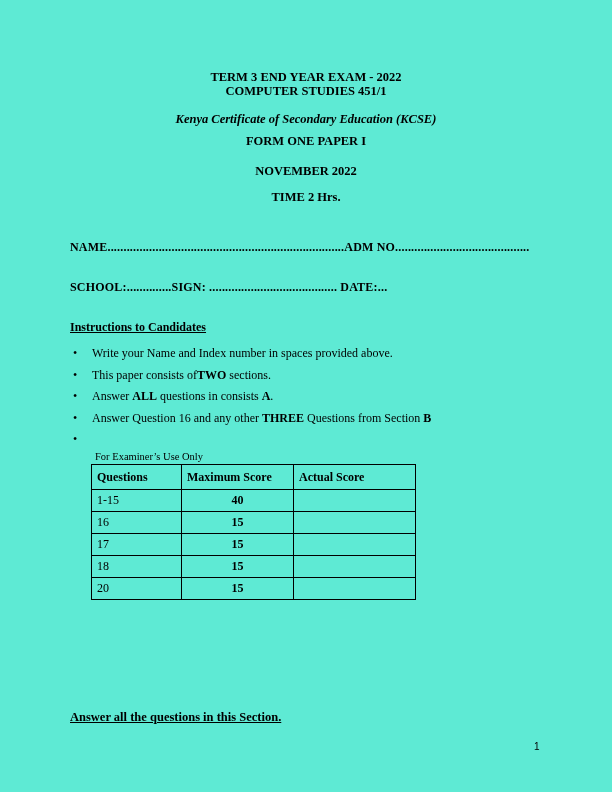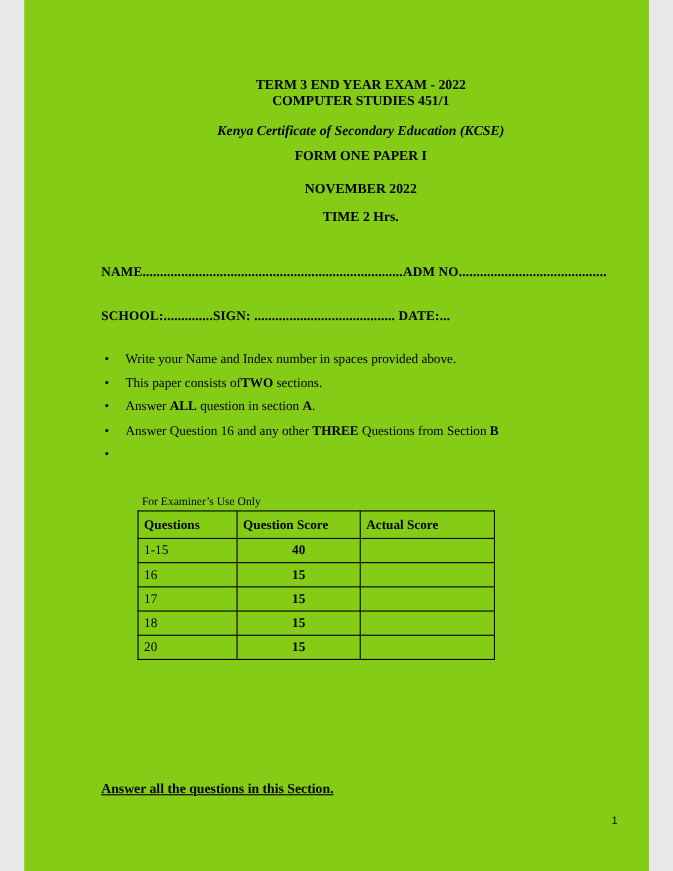--- a/index.html
+++ b/index.html
@@ -1,20 +1,20 @@
 <!DOCTYPE html>
 <html><head>
 <meta charset="utf-8">
 <style>
   html,body{margin:0;padding:0;background:#e8e8e8;}
   .page{
     position:relative;
-    width:568px;height:792px;
+    width:612px;height:792px;
     margin:0 auto;
-    background:#84cc16;
+    background:#5eead4;
     color:#000;
     font-family:"Liberation Serif", serif;
     font-size:12px;
     overflow:hidden;
   }
   
   .hdr{
     position:absolute;top:70px;left:0;width:612px;
     text-align:center;font-weight:bold;font-size:12.5px;line-height:14px;
   }
@@ -30,21 +30,21 @@
   .name-line{top:240px;}
   .school-line{top:280px;}
   
   .instructions{position:absolute;top:320px;left:70px;width:482px;font-size:12px;}
   .ins-head{font-weight:bold;text-decoration:underline;margin-bottom:12px;}
   .instructions ul{list-style:none;margin:0;padding:0;}
   .instructions li{display:flex;margin-bottom:8px;line-height:13.5px;}
   .blt{flex:0 0 22px;width:22px;padding-left:3px;box-sizing:border-box;}
   .b{font-weight:bold;}
   
-  .examiner{position:absolute;top:450px;left:103px;}
+  .examiner{position:absolute;top:450px;left:91px;}
   .caption{font-size:10.5px;padding-left:4px;margin-bottom:1px;line-height:13px;}
   .examiner table{border-collapse:collapse;table-layout:fixed;width:324px;font-size:12px;}
   .examiner th,.examiner td{border:1.5px solid #000;padding:2px 5px;vertical-align:middle;}
   .examiner th{text-align:left;font-weight:bold;height:20px;margin-left:19px;}
   .examiner tr.data td{height:17px;}
   .examiner td.qcell{font-weight:normal;}
   .examiner td.mcell{font-weight:bold;text-align:center;}
   .examiner td.total-cell{
     text-align:center;font-weight:bold;height:38px;
     vertical-align:bottom;padding-bottom:7px;
@@ -72,32 +72,33 @@
     <div class="kcse">Kenya Certificate of Secondary Education (KCSE)</div>
     <div class="paper">FORM ONE PAPER I</div>
     <div class="exam-date">NOVEMBER 2022</div>
     <div class="exam-time">TIME 2 Hrs.</div>
   </header>
 
   <div class="fill-line school-line">SCHOOL:..............SIGN: ........................................ DATE:...</div>
   <div class="fill-line name-line">NAME..........................................................................ADM NO..........................................</div>
 
   <section class="instructions">
+    <div class="ins-head">Instructions to Candidates</div>
     <ul>
       <li>
         <span class="blt">•</span>
         <span class="txt"><span>Write your Name and Index number in spaces provided above.</span></span>
       </li>
       <li>
         <span class="blt">•</span>
         <span class="txt"><span>This paper consists of</span><span class="b">TWO</span><span> sections.</span></span>
       </li>
       <li>
         <span class="blt">•</span>
-        <span class="txt"><span>Answer </span><span class="b">ALL</span><span> question in section </span><span class="b">A</span><span>.</span></span>
+        <span class="txt"><span>Answer </span><span class="b">ALL</span><span> questions in consists </span><span class="b">A</span><span>.</span></span>
       </li>
       <li>
         <span class="blt">•</span>
         <span class="txt"><span>Answer Question 16 and any other </span><span class="b">THREE</span><span> Questions from Section </span><span class="b">B</span></span>
       </li>
       <li>
         <span class="blt">•</span>
       </li>
     </ul>
   </section>
@@ -106,21 +107,21 @@
     <div class="caption">For Examiner’s Use Only</div>
     <table>
       <colgroup>
           <col style="width:90px">
           <col style="width:112px">
           <col style="width:122px">
         </colgroup>
       <tbody>
           <tr>
         <th>Questions</th>
-        <th>Question Score</th>
+        <th>Maximum Score</th>
         <th>Actual Score</th>
       </tr>
       <tr class="data">
         <td class="qcell">1-15</td>
         <td class="mcell">40</td>
         <td></td>
       </tr>
       <tr class="data">
         <td class="qcell">16</td>
         <td class="mcell">15</td>

